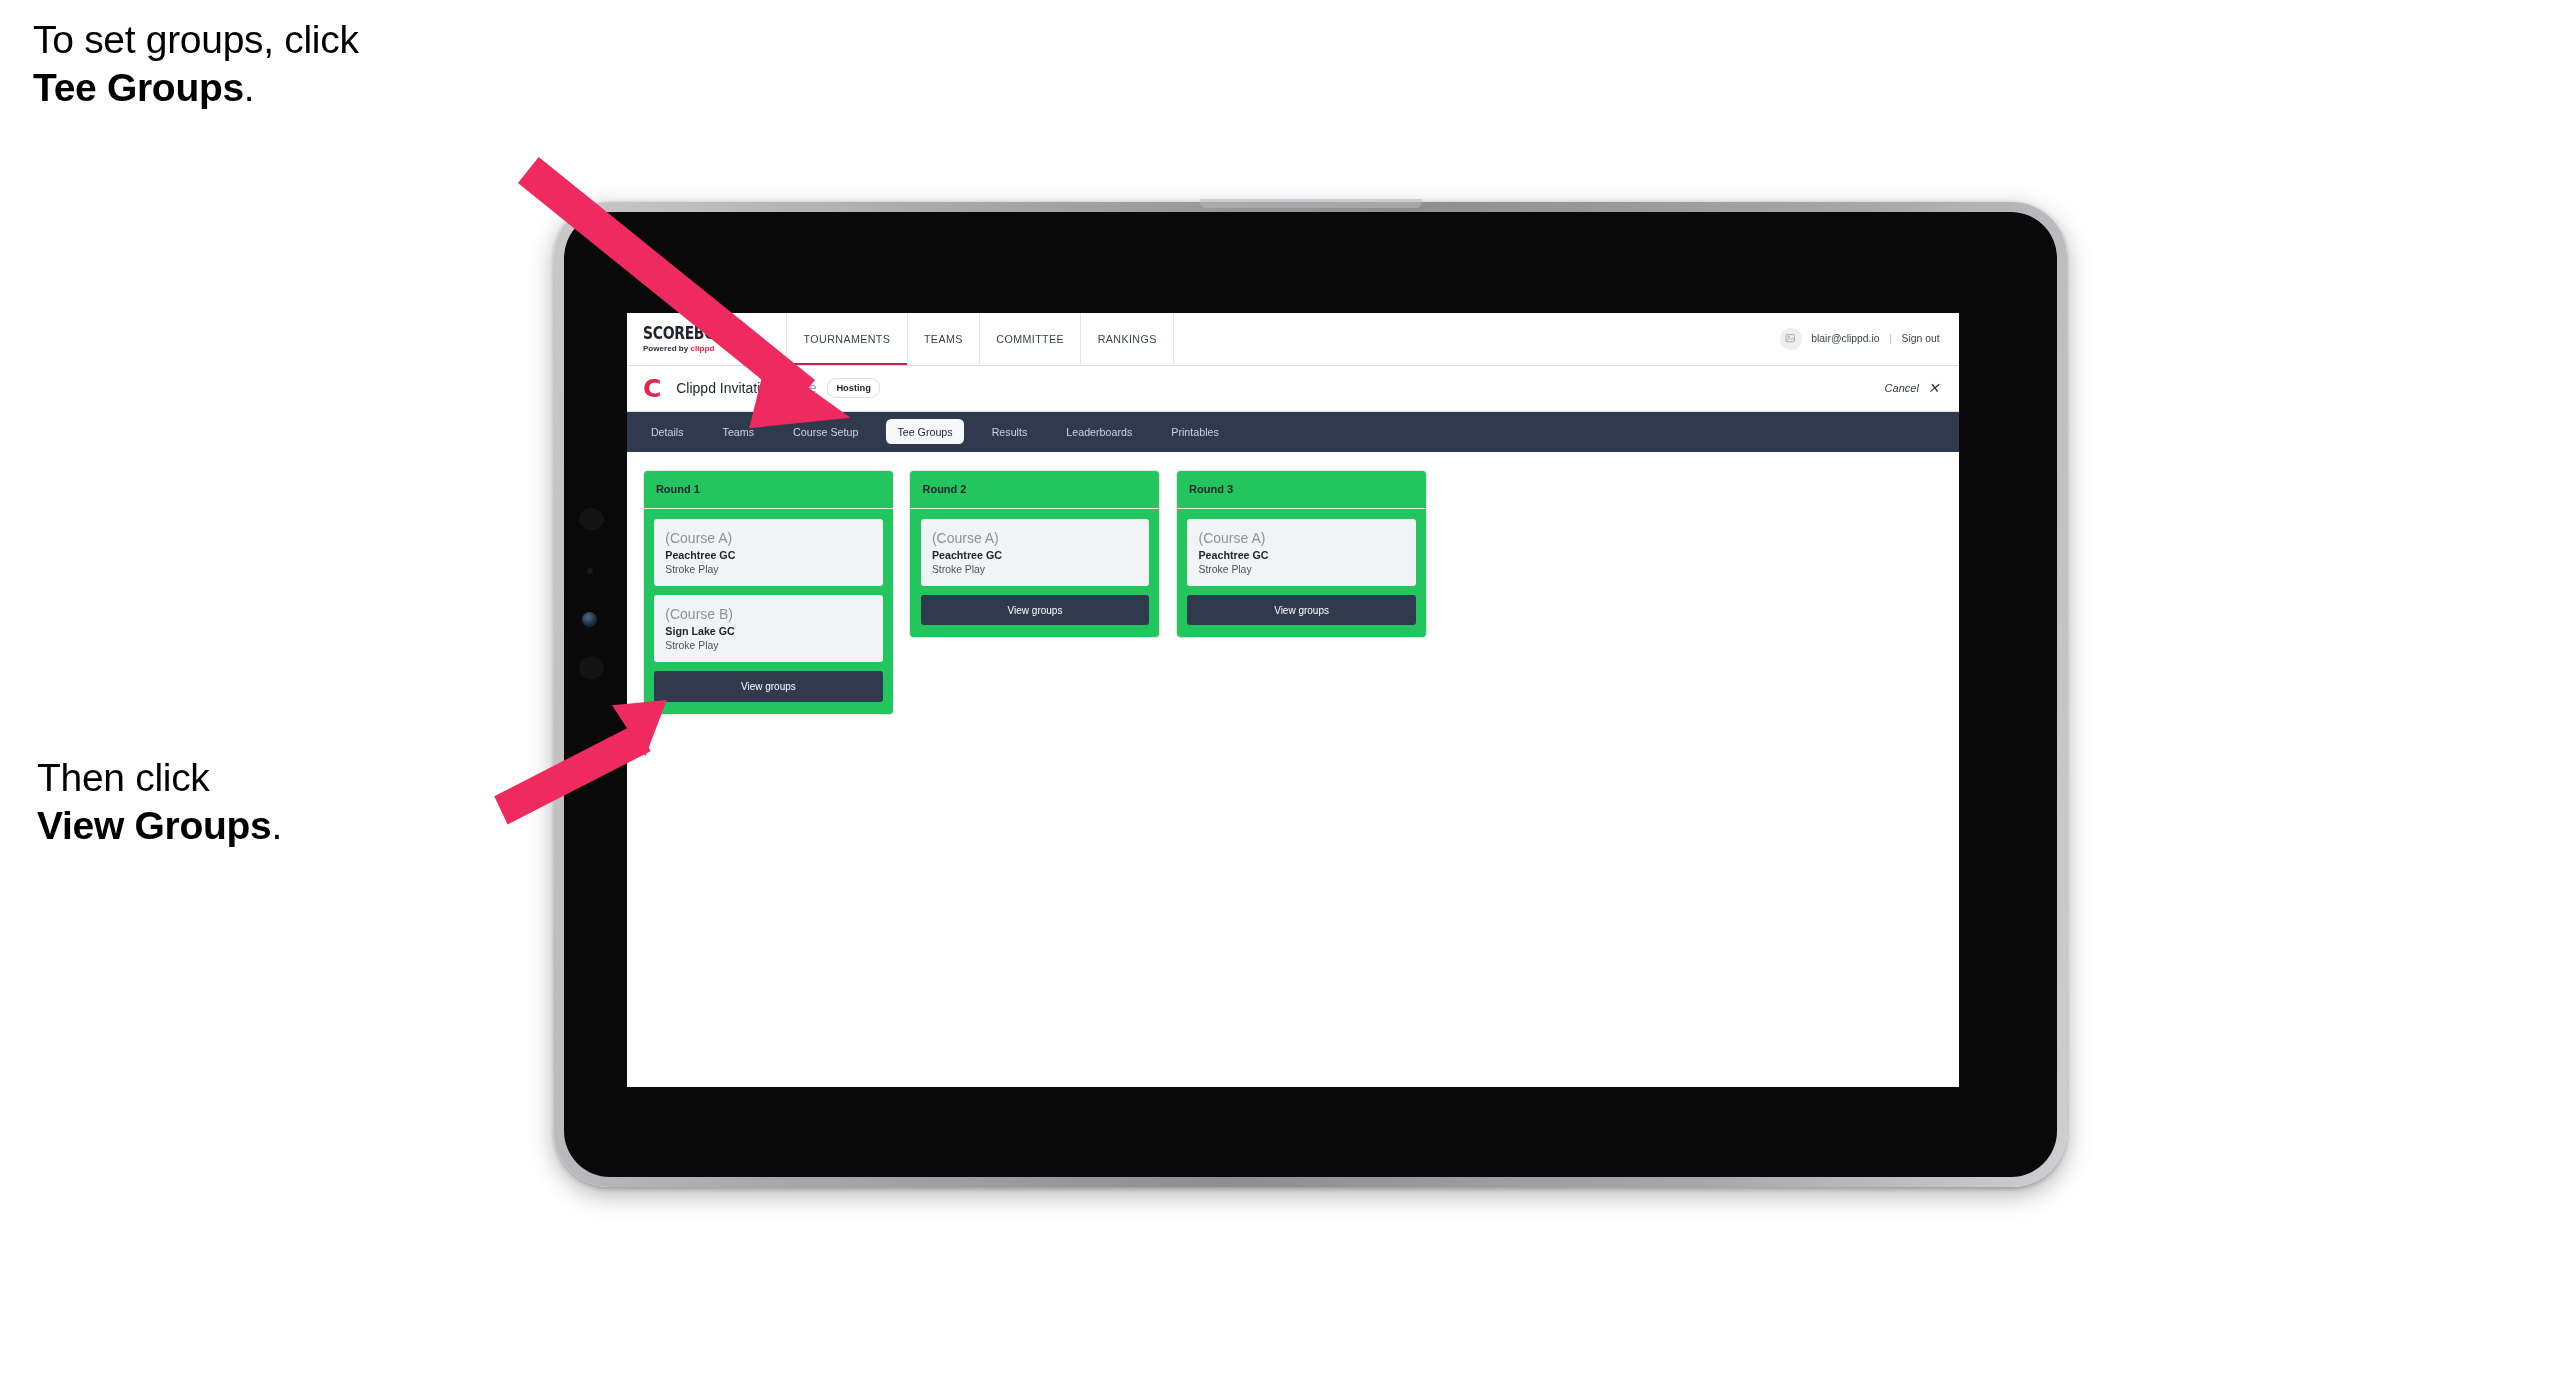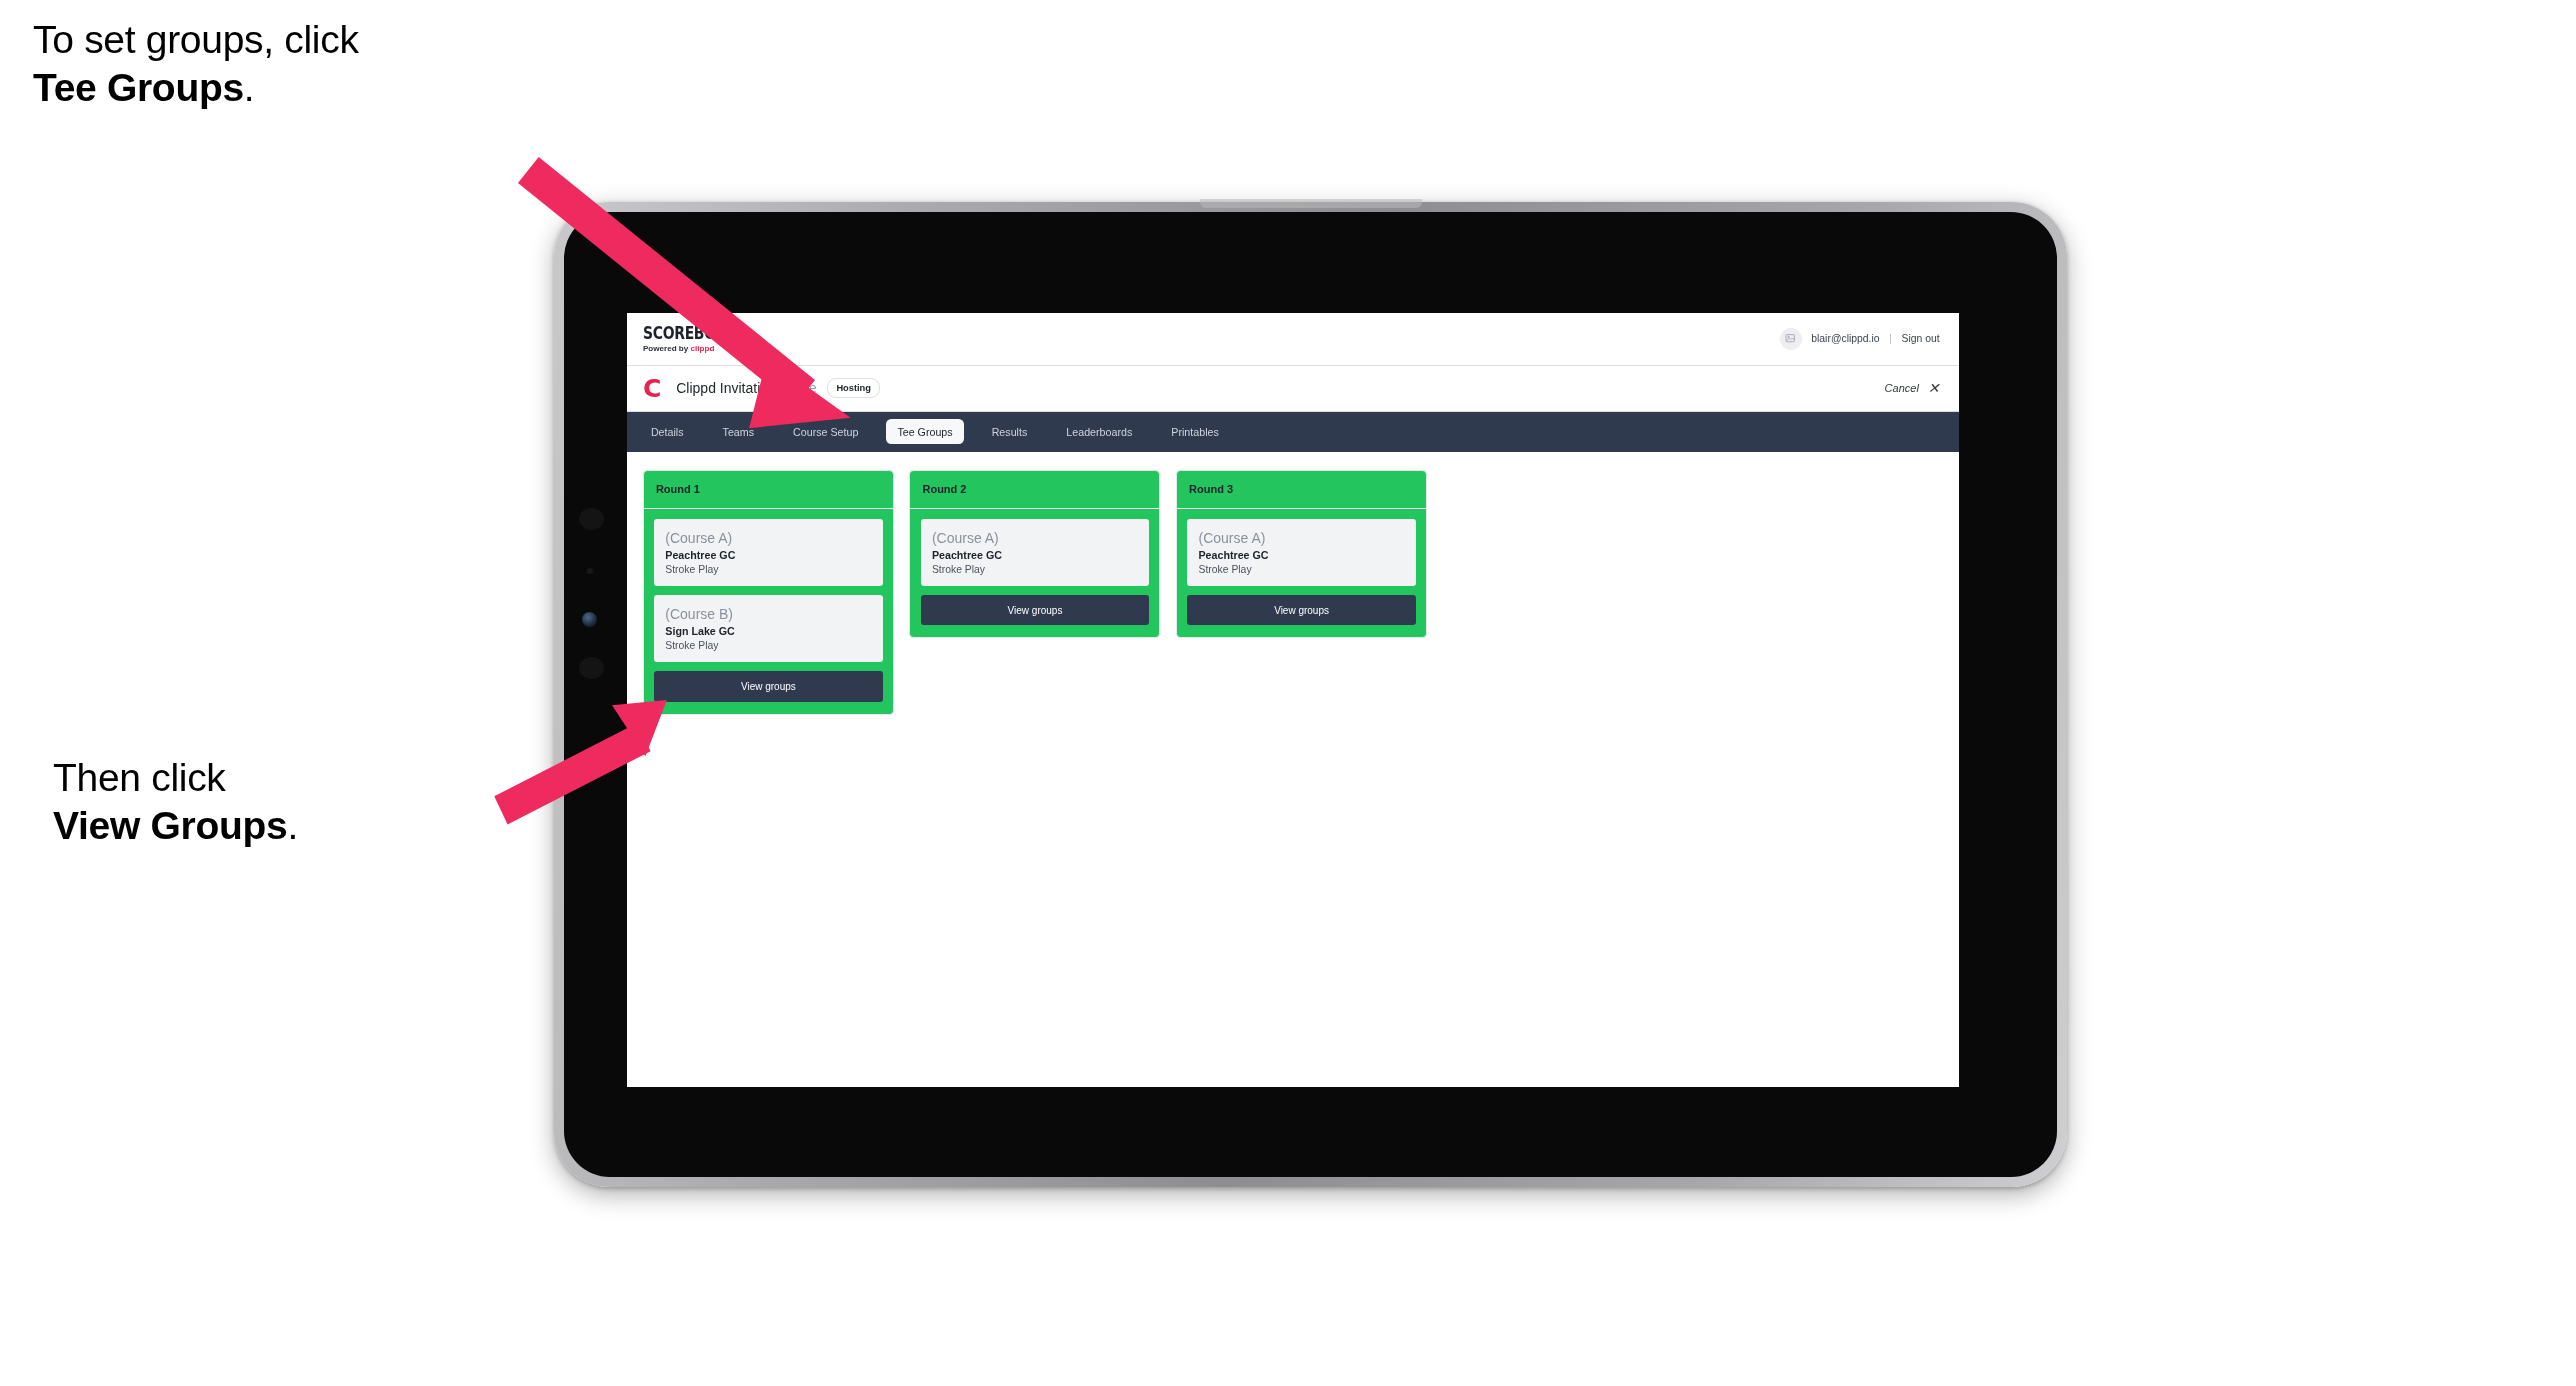--- a/index.html
+++ b/index.html
@@ -15,21 +15,21 @@
     position: absolute;
     color: #000000;
     font-size: 39px;
     line-height: 1.22;
     letter-spacing: -0.3px;
     font-weight: 400;
     white-space: pre-line;
   }
   .annotation .strong { font-weight: 700; }
   #ann-top  { left: 33px; top: 16.3px; }
-  #ann-bot  { left: 37px; top: 754px; margin-left: 16px; }
+  #ann-bot  { left: 37px; top: 754px; }
 
   
   #arrow-layer {
     position: absolute; left: 0; top: 0;
     width: 2576px; height: 1386px;
     pointer-events: none;
   }
 
   
   #tablet {
@@ -265,20 +265,34 @@
     <div class="bezel-dot" id="dot-cam-bot"></div>
 
     <div id="app">
 
       <div id="topbar">
         <div id="brand">
           <div id="brand-title">SCOREBOARD</div>
           <div id="brand-sub"><span>Powered by </span><span class="accent">clippd</span></div>
         </div>
 
+        <nav id="mainnav">
+          <div class="mainnav-item active">
+              <span>TOURNAMENTS</span>
+            </div>
+          <div class="mainnav-item">
+              <span>TEAMS</span>
+            </div>
+          <div class="mainnav-item">
+              <span>COMMITTEE</span>
+            </div>
+          <div class="mainnav-item">
+              <span>RANKINGS</span>
+            </div>
+        </nav>
 
         <div id="userbox">
           <div id="avatar">
             <svg width="10.4" height="10.4" viewBox="0 0 16 16" fill="none" stroke="currentColor" stroke-width="1.3">
               <rect x="1.5" y="2.5" width="13" height="11" rx="1.5"></rect>
               <circle cx="5.5" cy="6" r="1.1"></circle>
               <path d="M2.5 12 L6.5 8 L9 10.2 L11.5 7.6 L14 10.5"></path>
             </svg>
           </div>
           <span class="userlink">blair@clippd.io</span>

